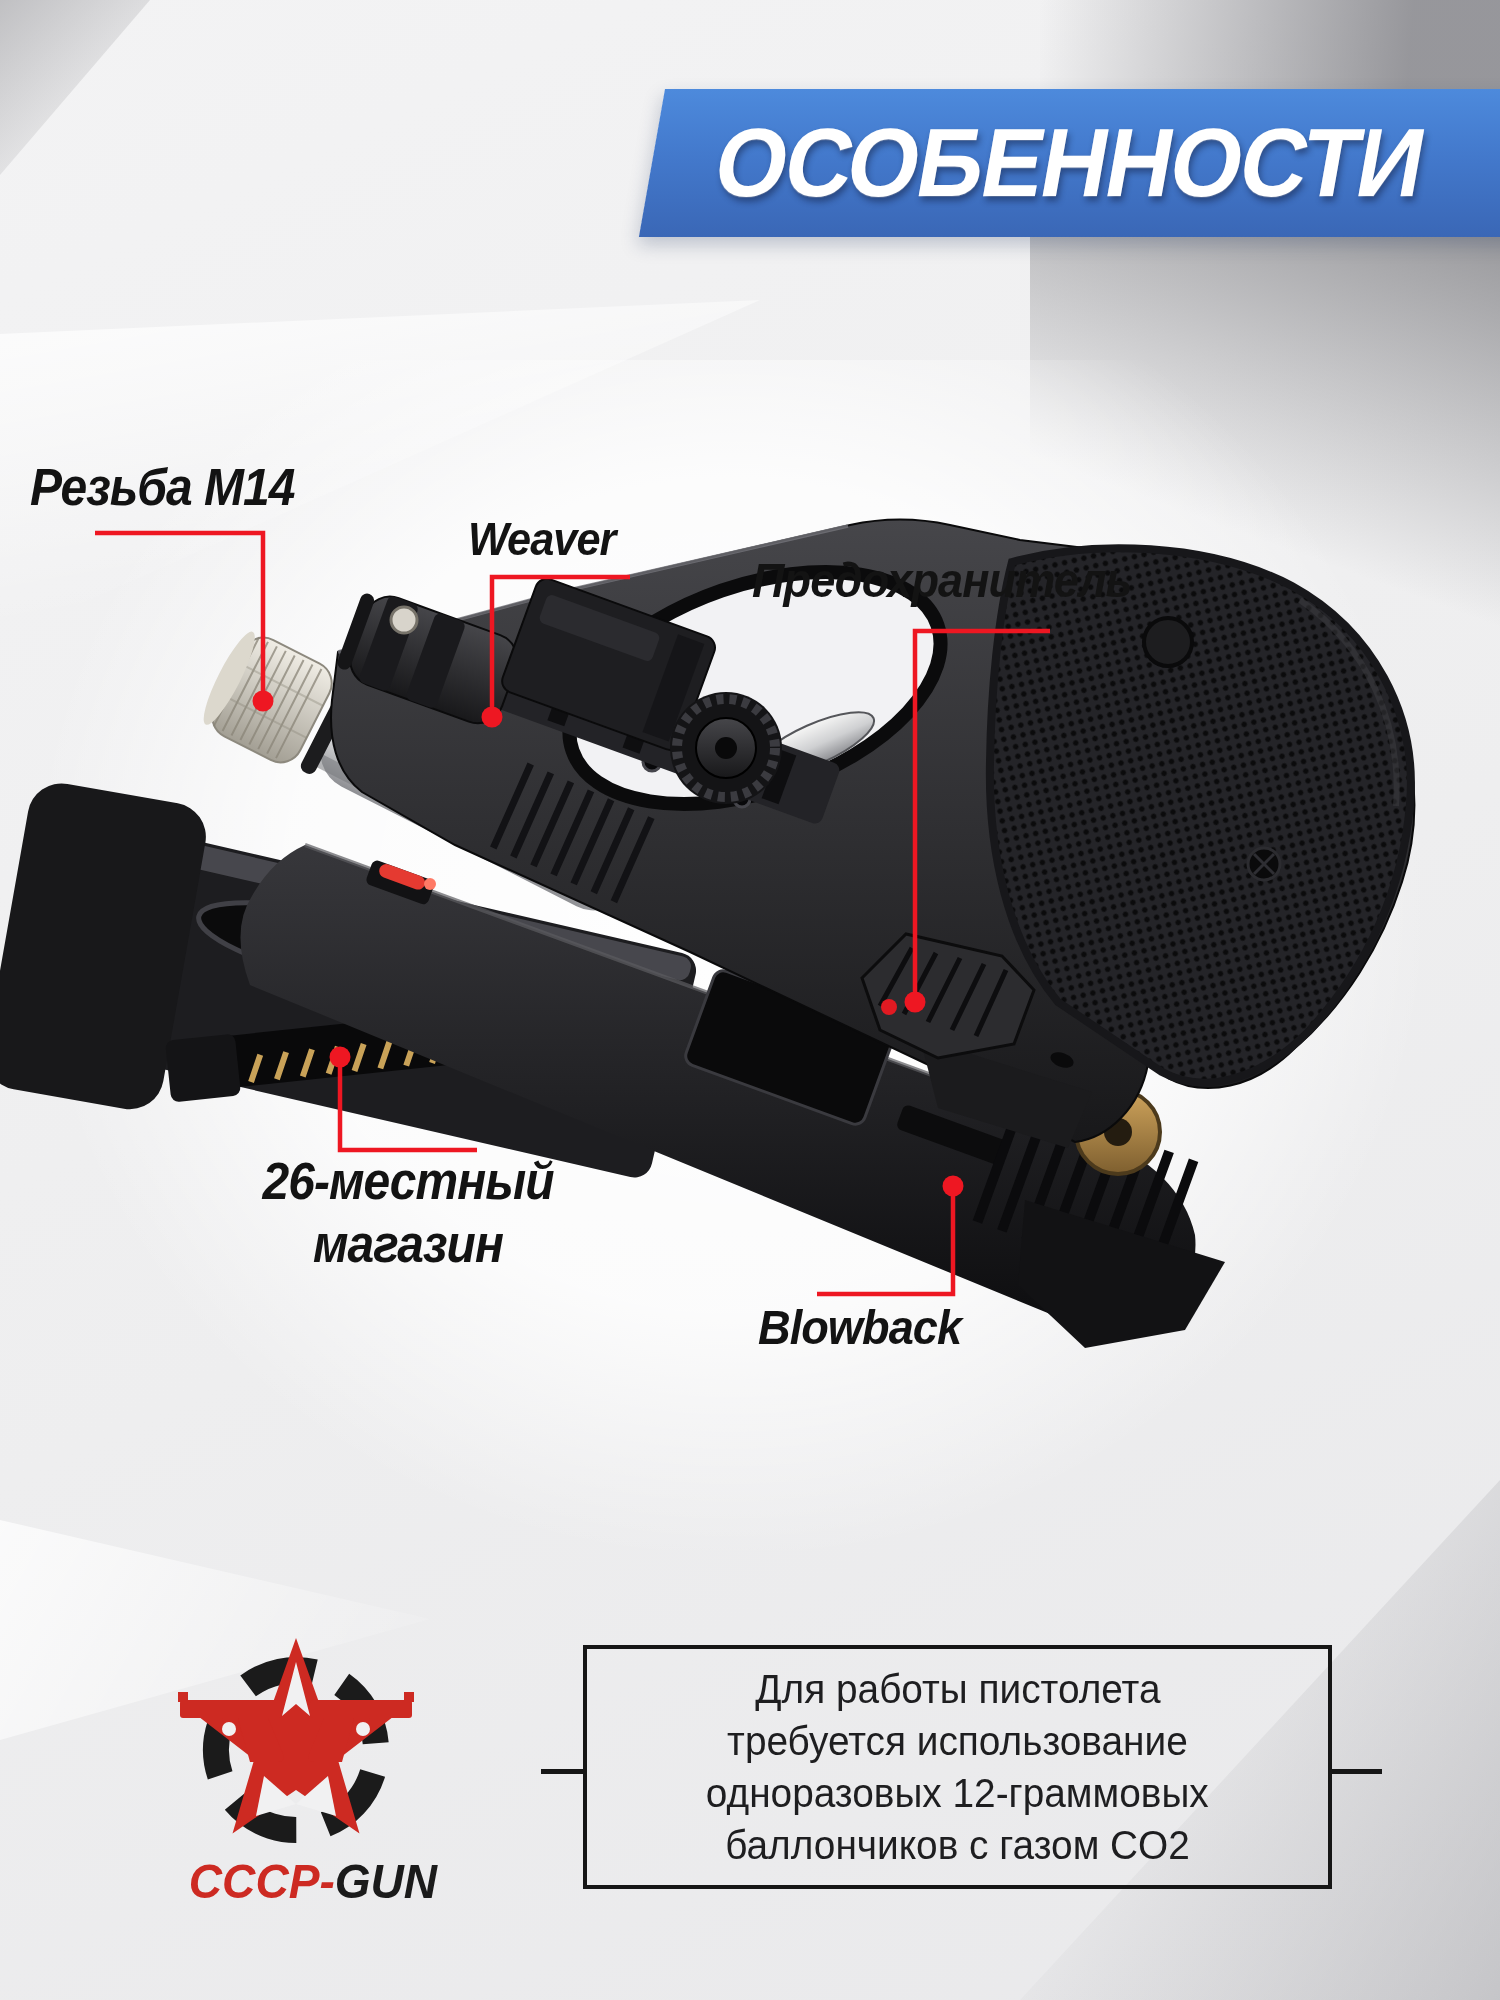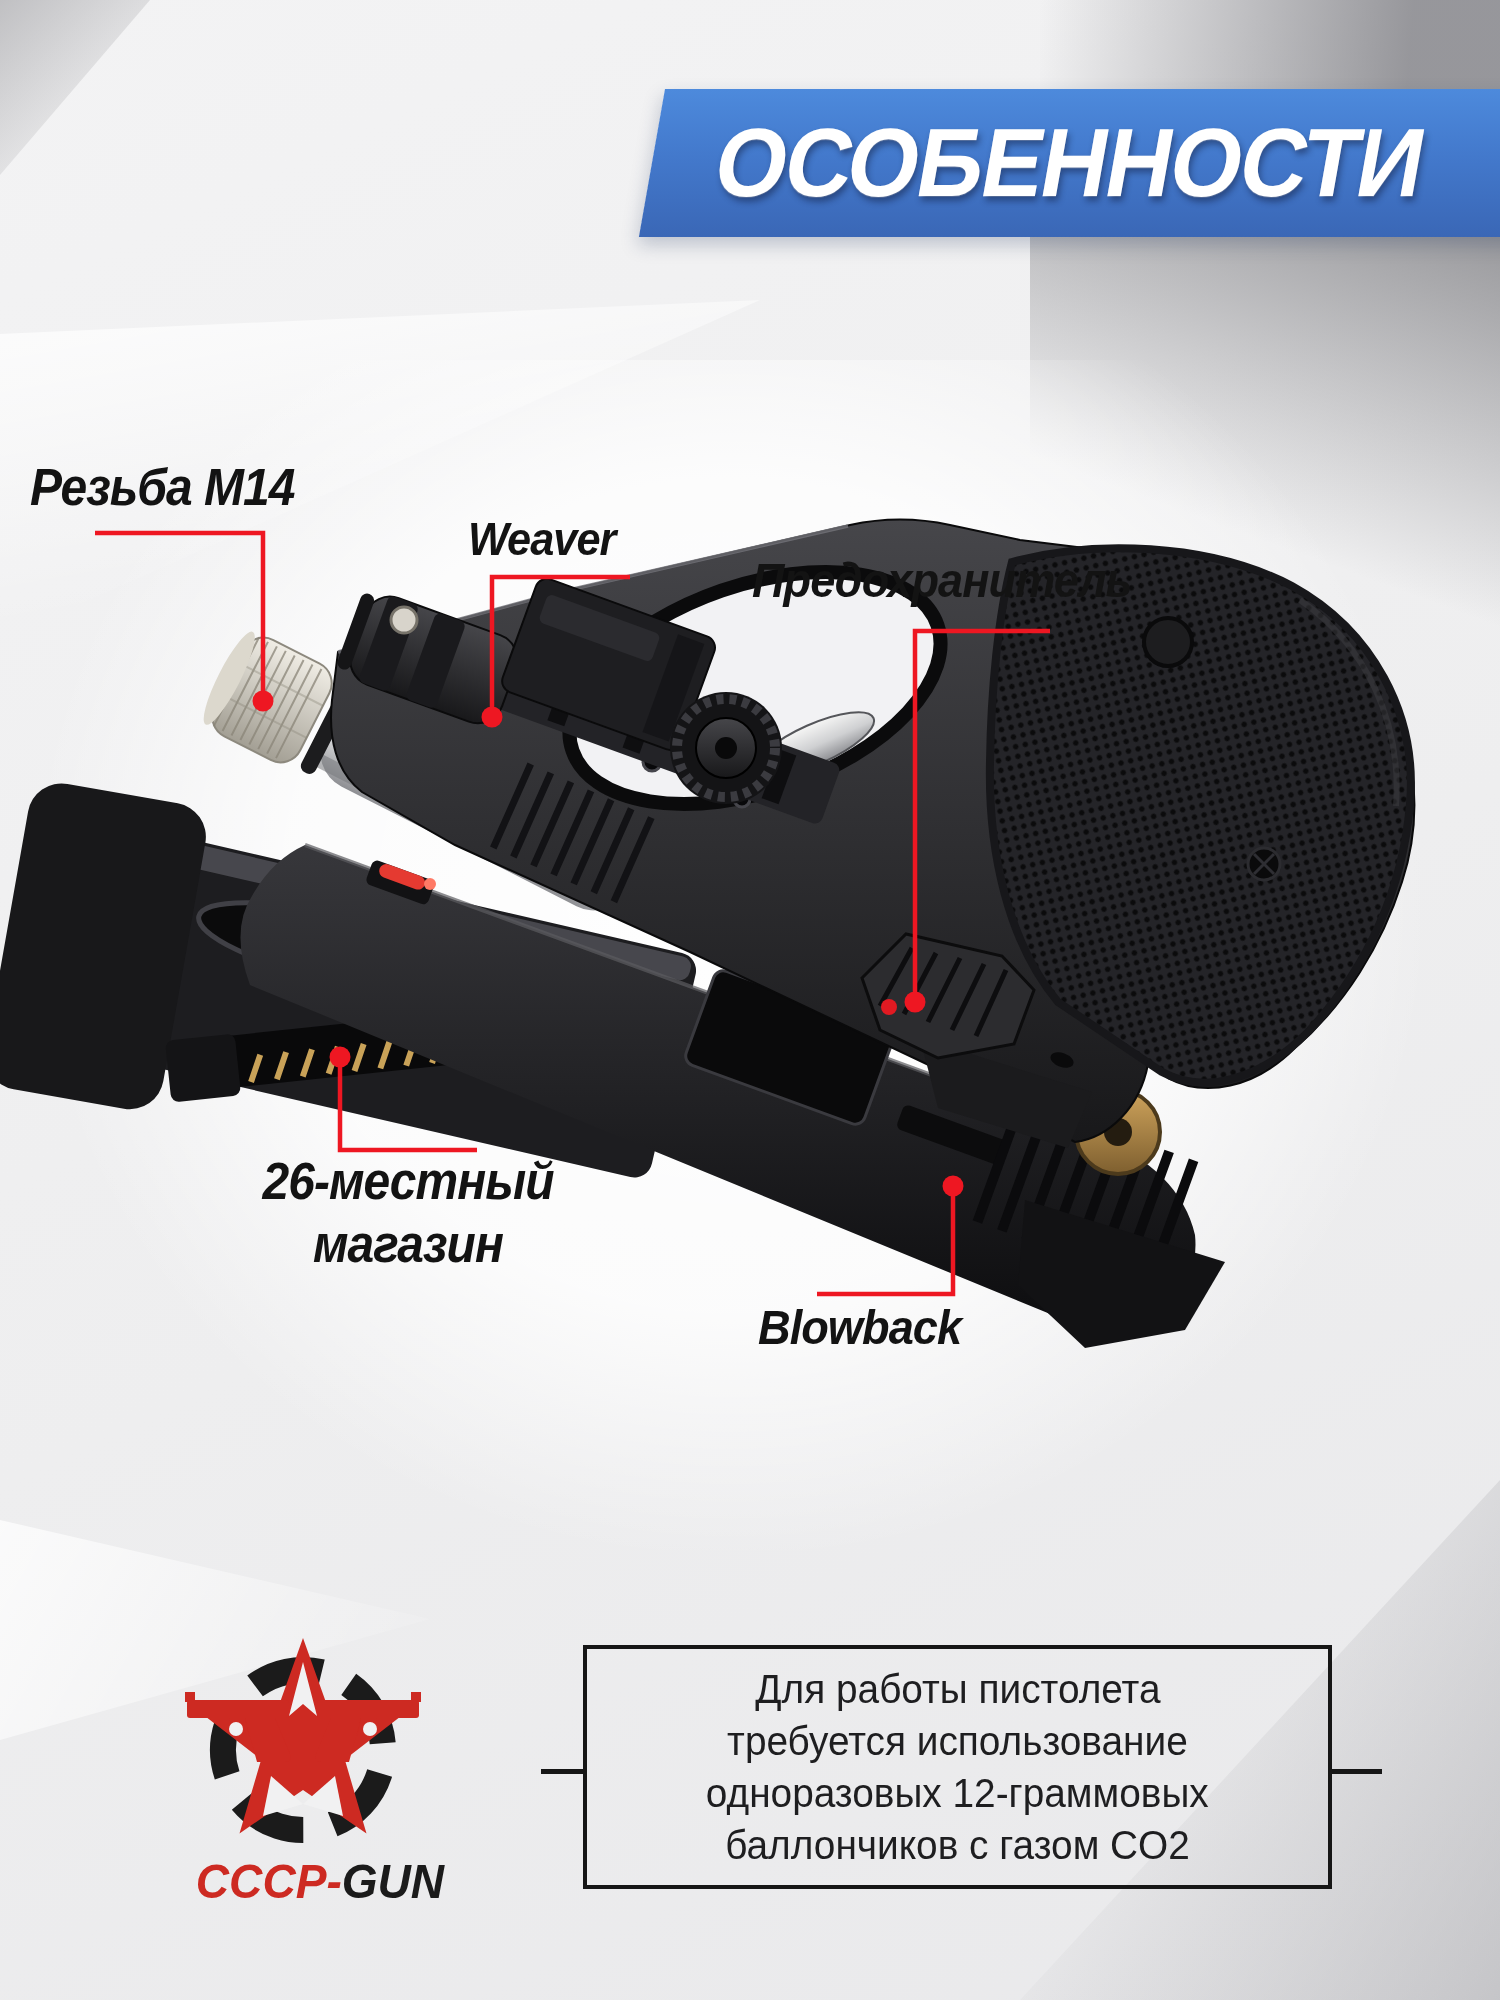--- a/index.html
+++ b/index.html
@@ -51,21 +51,21 @@
 
   
   .info-box{position:absolute;left:583px;top:1645px;width:749px;height:244px;box-sizing:border-box;
         border:4px solid #161616;display:flex;flex-direction:column;align-items:center;justify-content:center;}
   .info-line{font-size:40px;line-height:52px;color:#1e1e20;transform:scaleX(.97);white-space:nowrap;}
   .dash{position:absolute;height:5px;background:#161616;top:1769px;}
   .dash-left{left:541px;width:42px;}
   .dash-right{left:1332px;width:50px;}
 
   
-  .logo{position:absolute;left:165px;top:1618px;width:310px;height:300px;}
+  .logo{position:absolute;left:158px;top:1618px;width:310px;height:300px;}
   .logo-emblem{position:absolute;left:0;top:0;width:280px;height:240px;}
   .logo-text{position:absolute;left:-10px;top:236px;width:330px;text-align:center;
         font-size:48px;font-weight:bold;font-style:italic;transform:scaleX(.96);white-space:nowrap;}
   .logo-text .red{color:#cd2a22;}
   .logo-text .dark{color:#1b1b1b;}
 </style>
 </head>
 <body>
 
 <div class="page">

